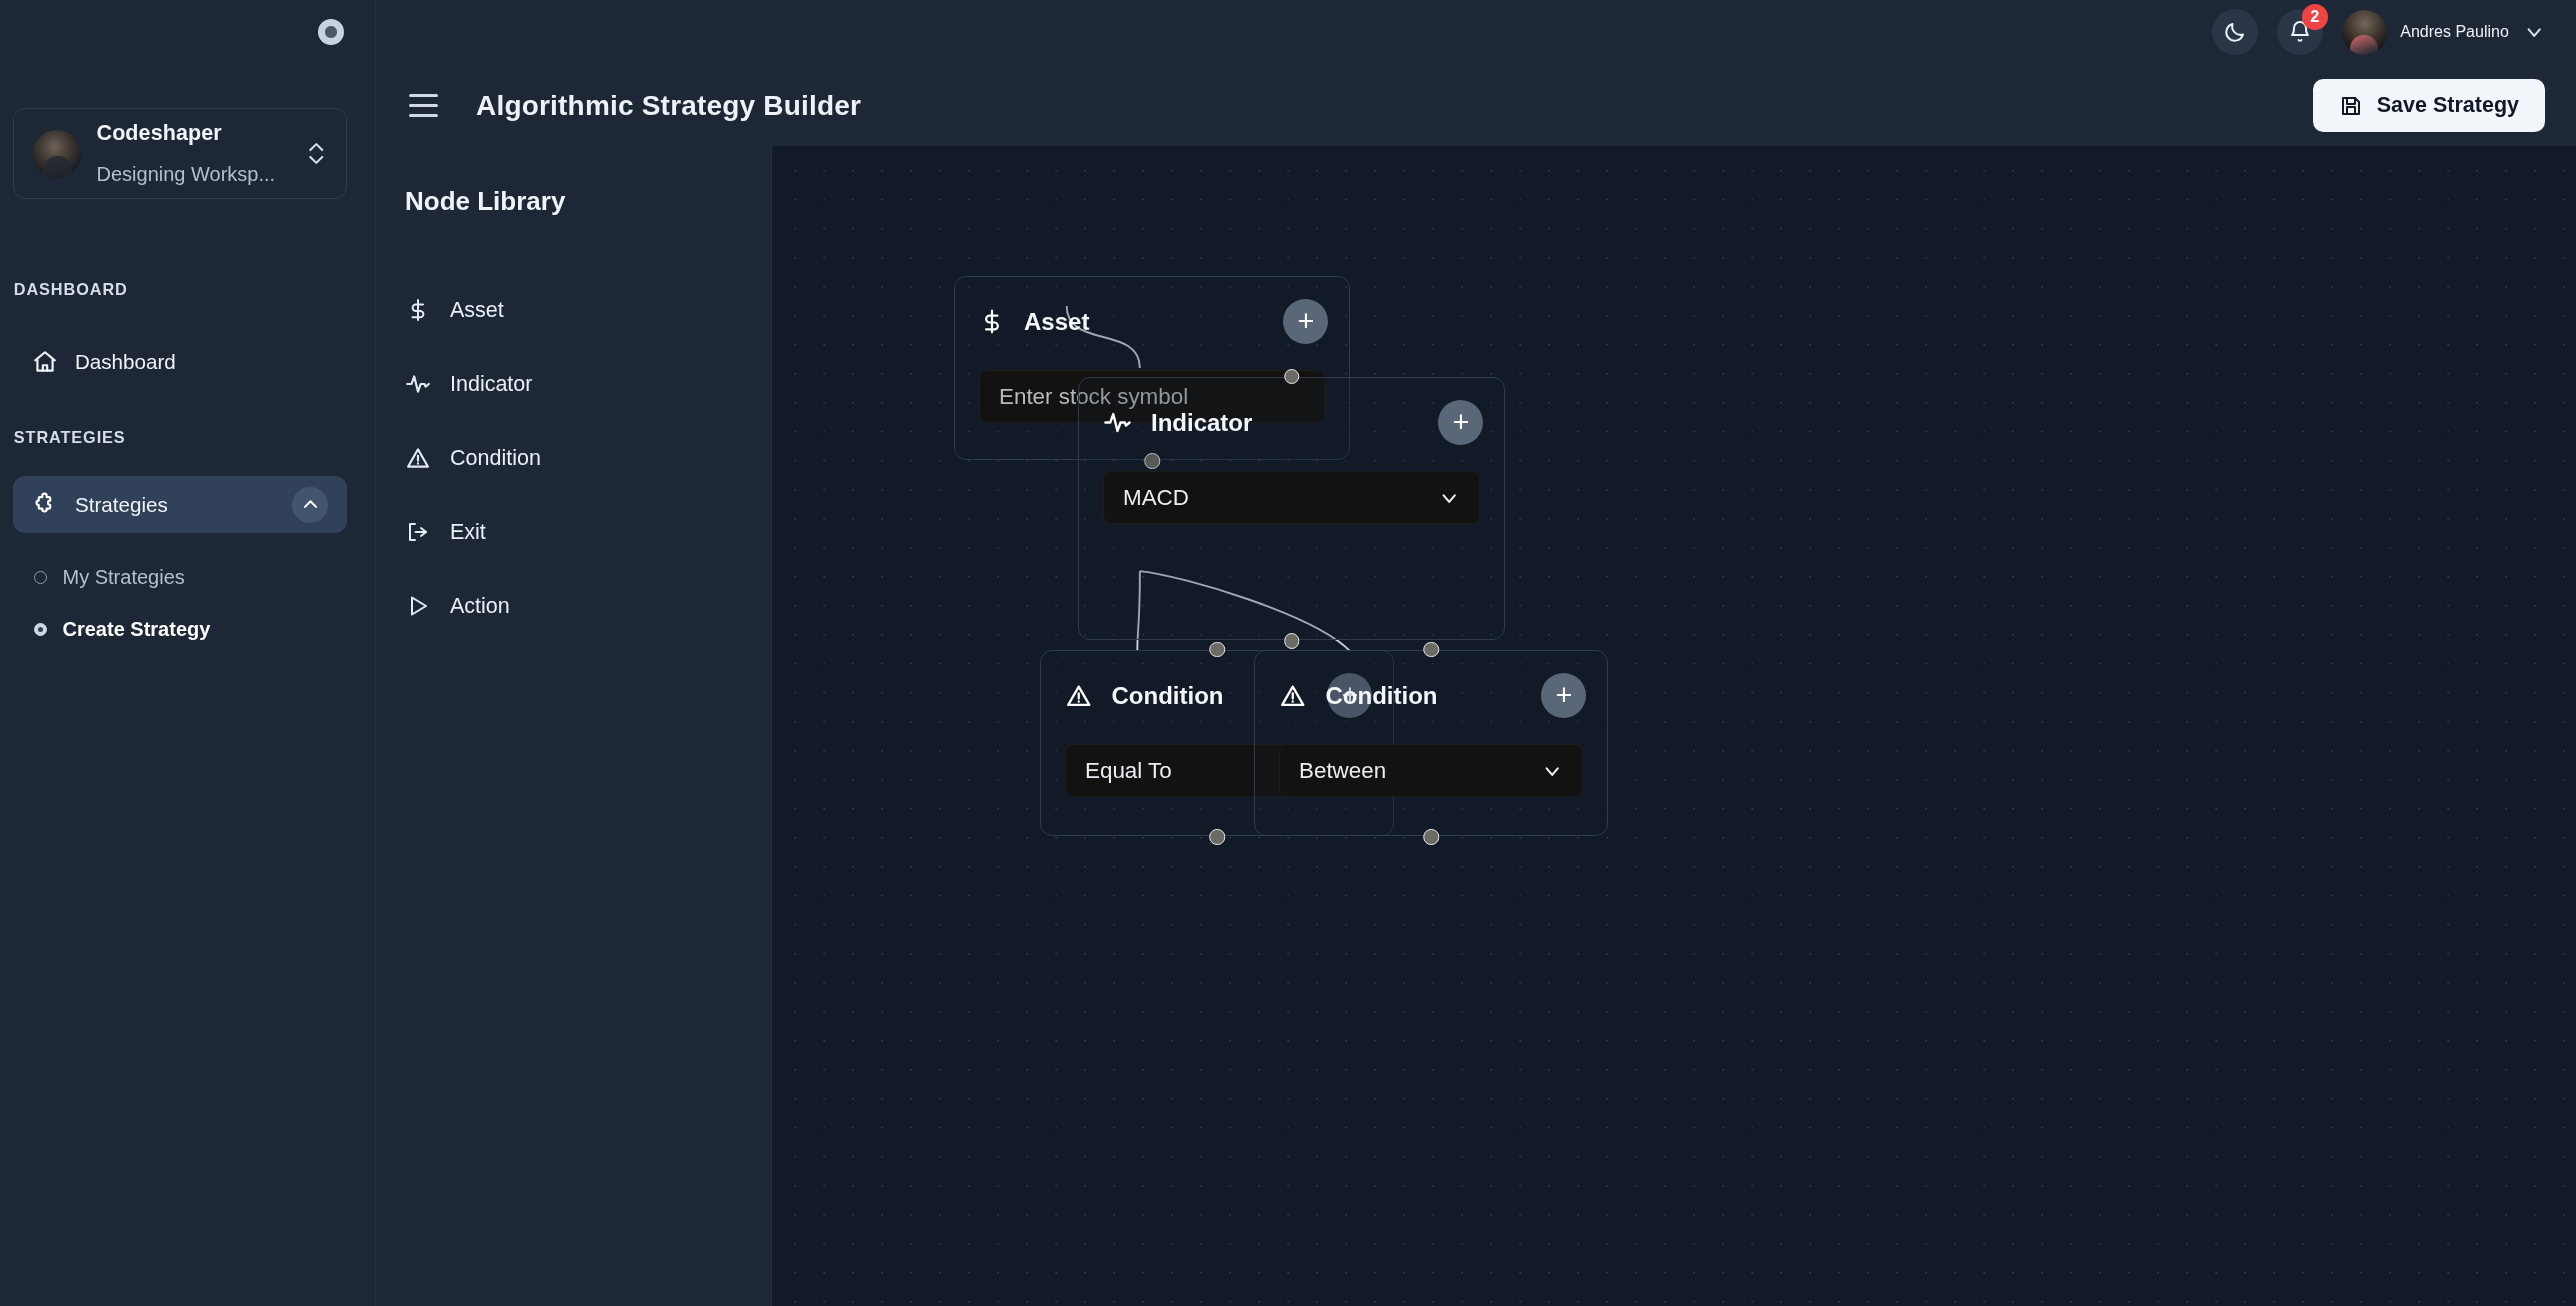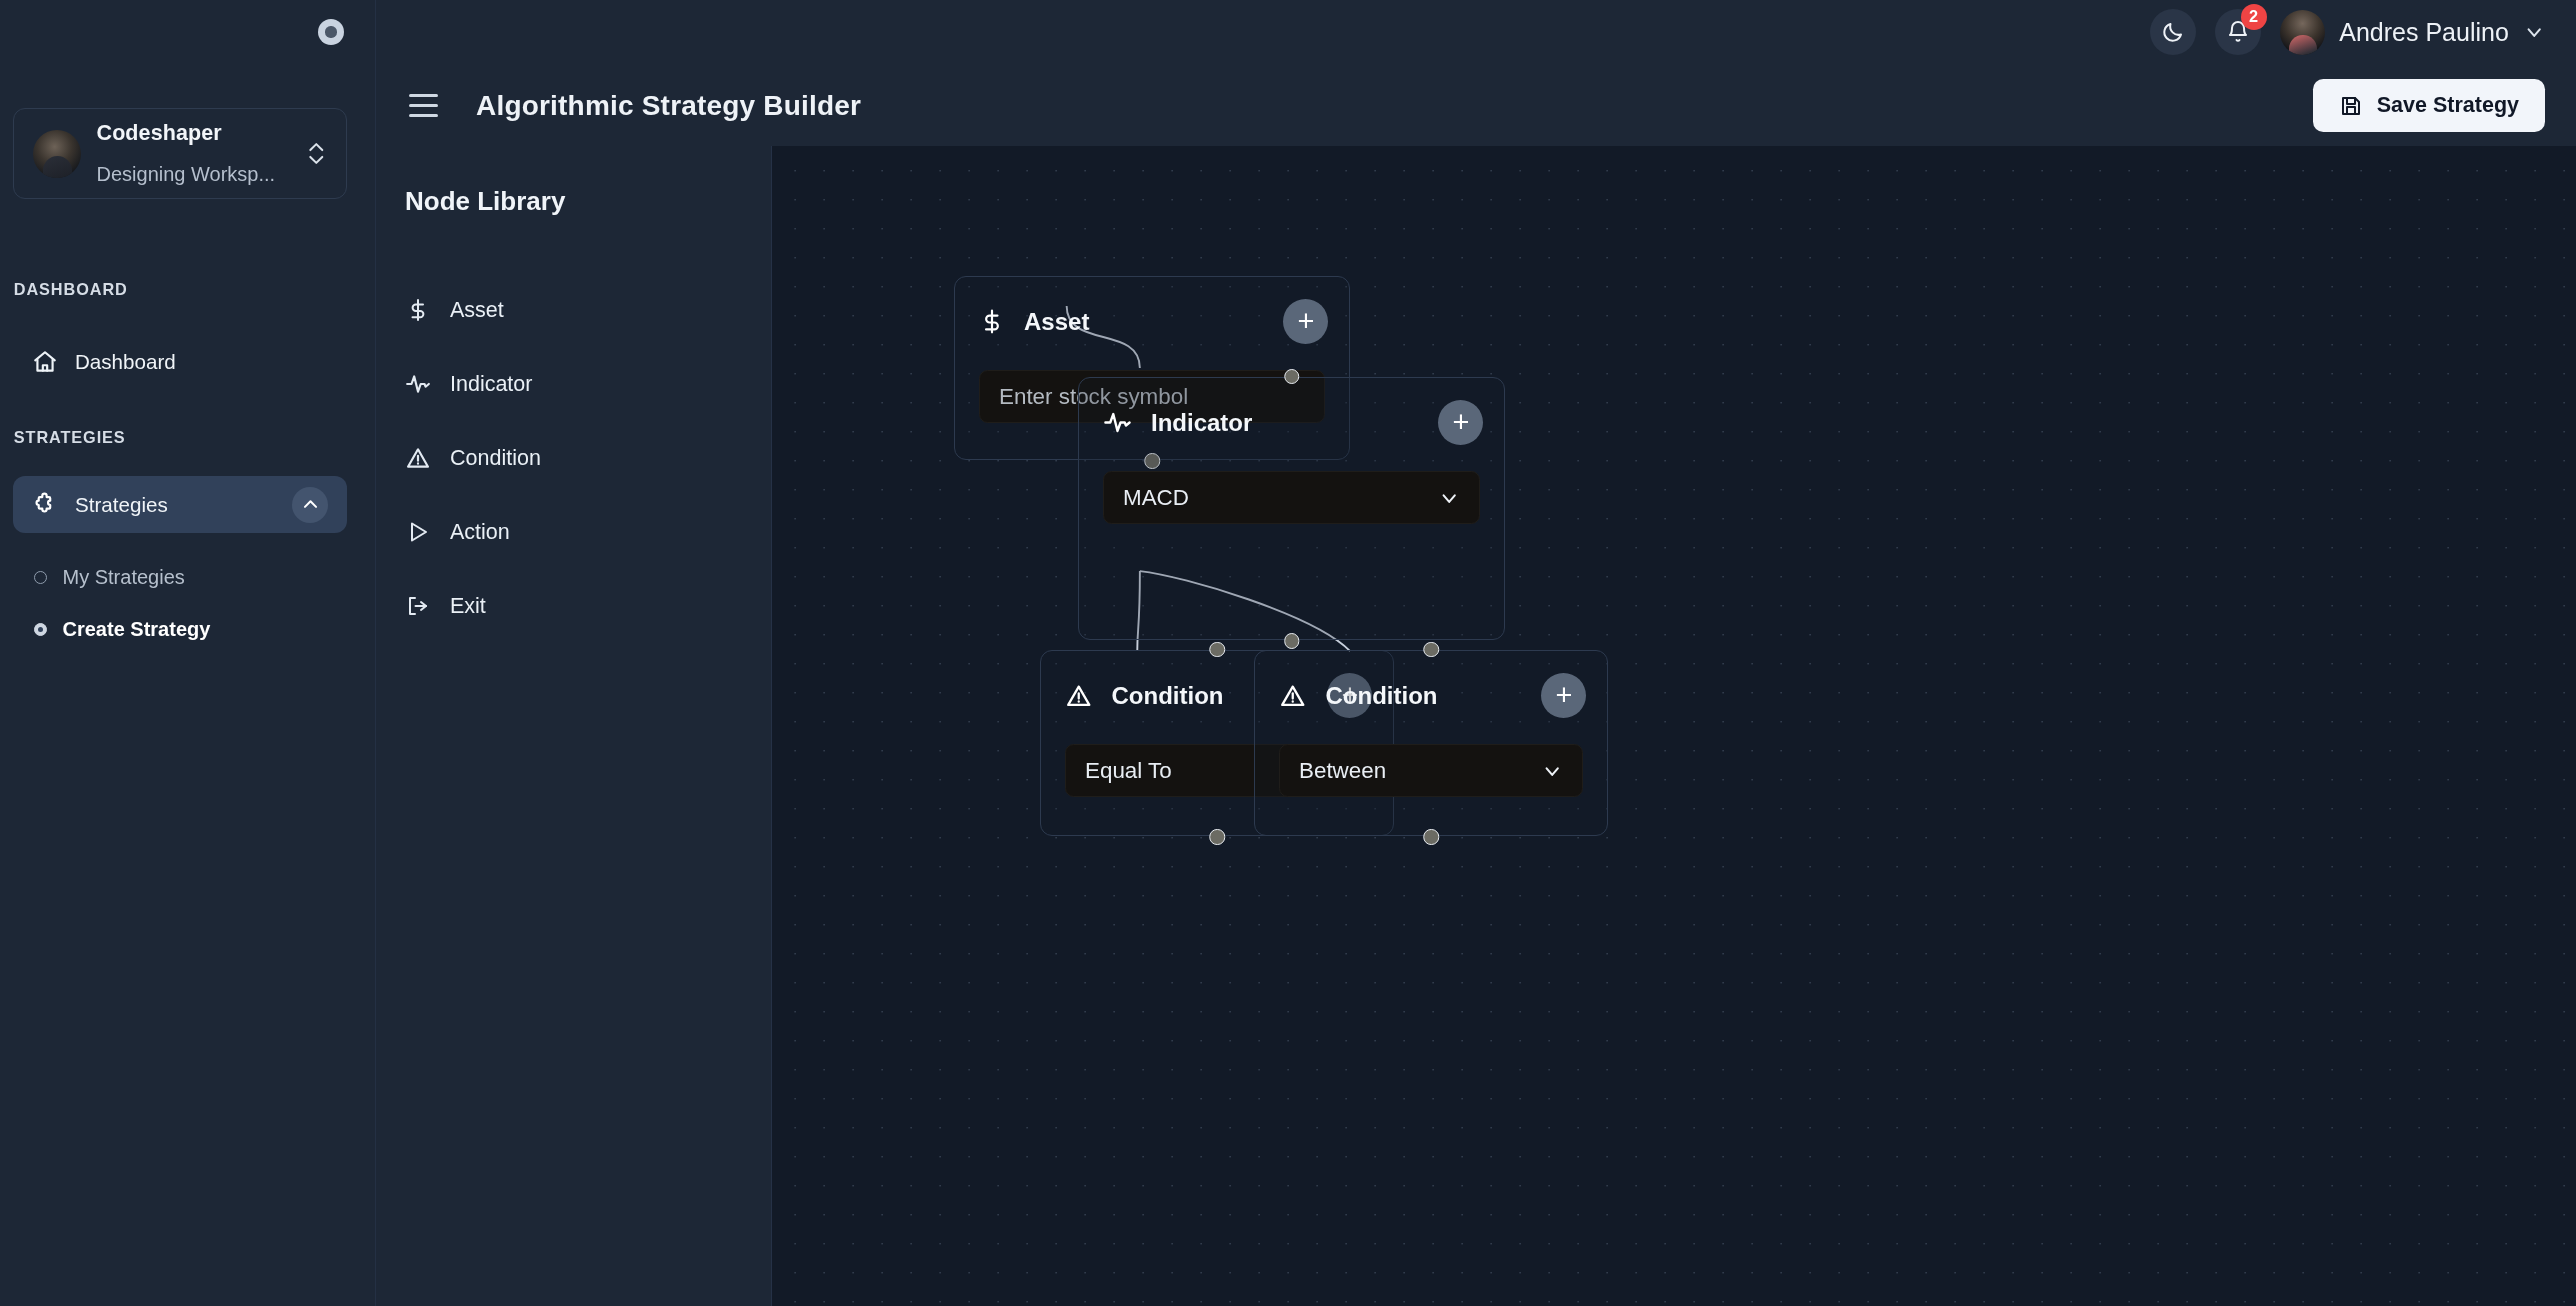--- a/index.html
+++ b/index.html
@@ -100,21 +100,21 @@
   .user-wrap { display: flex; align-items: center; gap: 13.8px; }
   .user-avatar {
     width: 45px; height: 45px; border-radius: 50%;
     background: radial-gradient(circle at 50% 30%, #75675c 0%, #3b332c 45%, #0f1116 80%);
     position: relative; overflow: hidden;
   }
   .user-avatar::after{
     content:""; position:absolute; left:8.6px; top:25px; width:27.5px; height:27.5px;
     border-radius:50% 50% 40% 40%; background:linear-gradient(160deg,#d66a6a 0%, #2a2d35 70%);
   }
-  .user-name { color: #eef2f7; font-size: 25px; }
+  .user-name { color: #eef2f7; font-size: 16px; }
 
   .header {
     position: absolute; left: 0; top: 64px; right: 0; height: 83px;
     display: flex; align-items: center; padding: 0 31px 0 33px;
   }
   .hamburger { width: 29px; height: 22.4px; display:flex; flex-direction:column; justify-content:space-between; }
   .hamburger span { display:block; height:2.6px; background:#cfd8e3; border-radius:1.7px; }
   .page-title { color: #eef2f7; font-size: 28px; font-weight: 700; margin-left: 38px; letter-spacing: 0.2px; }
   .save-btn {
     margin-left: auto; display: flex; align-items: center; gap: 13.8px;
@@ -320,36 +320,36 @@
               <path d="M12 4 2.8 20h18.4z"></path>
                 <line x1="12" y1="10" x2="12" y2="14.5"></line>
                 <line x1="12" y1="17" x2="12" y2="17.2"></line>
             </svg>
           </span>
           <span>Condition</span>
         </div>
 
         <div class="lib-item">
           <span class="ico">
-            <svg class="icon" width="24" height="24" viewBox="0 0 24 24" fill="none" stroke="#e3eaf2" stroke-width="2" stroke-linecap="round" stroke-linejoin="round">
-              <polygon points="6,3.5 20,12 6,20.5"></polygon>
-            </svg>
-          </span>
-          <span>Action</span>
-        </div>
-
-        <div class="lib-item">
-          <span class="ico">
             <svg class="icon" width="26" height="24" viewBox="0 0 24 24" fill="none" stroke="#e3eaf2" stroke-width="2" stroke-linecap="round" stroke-linejoin="round">
               <path d="M9 4H4v16h5"></path>
                 <polyline points="15,8 20,12 15,16"></polyline>
                 <line x1="20" y1="12" x2="9.5" y2="12"></line>
             </svg>
           </span>
           <span>Exit</span>
+        </div>
+
+        <div class="lib-item">
+          <span class="ico">
+            <svg class="icon" width="24" height="24" viewBox="0 0 24 24" fill="none" stroke="#e3eaf2" stroke-width="2" stroke-linecap="round" stroke-linejoin="round">
+              <polygon points="6,3.5 20,12 6,20.5"></polygon>
+            </svg>
+          </span>
+          <span>Action</span>
         </div>
       </div>
 
       <div class="canvas">
 
         <svg class="edges" viewBox="0 0 2094 1348" preserveAspectRatio="none">
           <path d="M 342,186 C 342,236 427,208 427,258" fill="none" stroke="#c7cfdb" stroke-width="2.2"></path>
           <path d="M 427,494 C 427,560 424,560 424,586" fill="none" stroke="#c7cfdb" stroke-width="2.2"></path>
           <path d="M 427,494 C 480,500 630,545 671,587" fill="none" stroke="#c7cfdb" stroke-width="2.2"></path>
         </svg>

